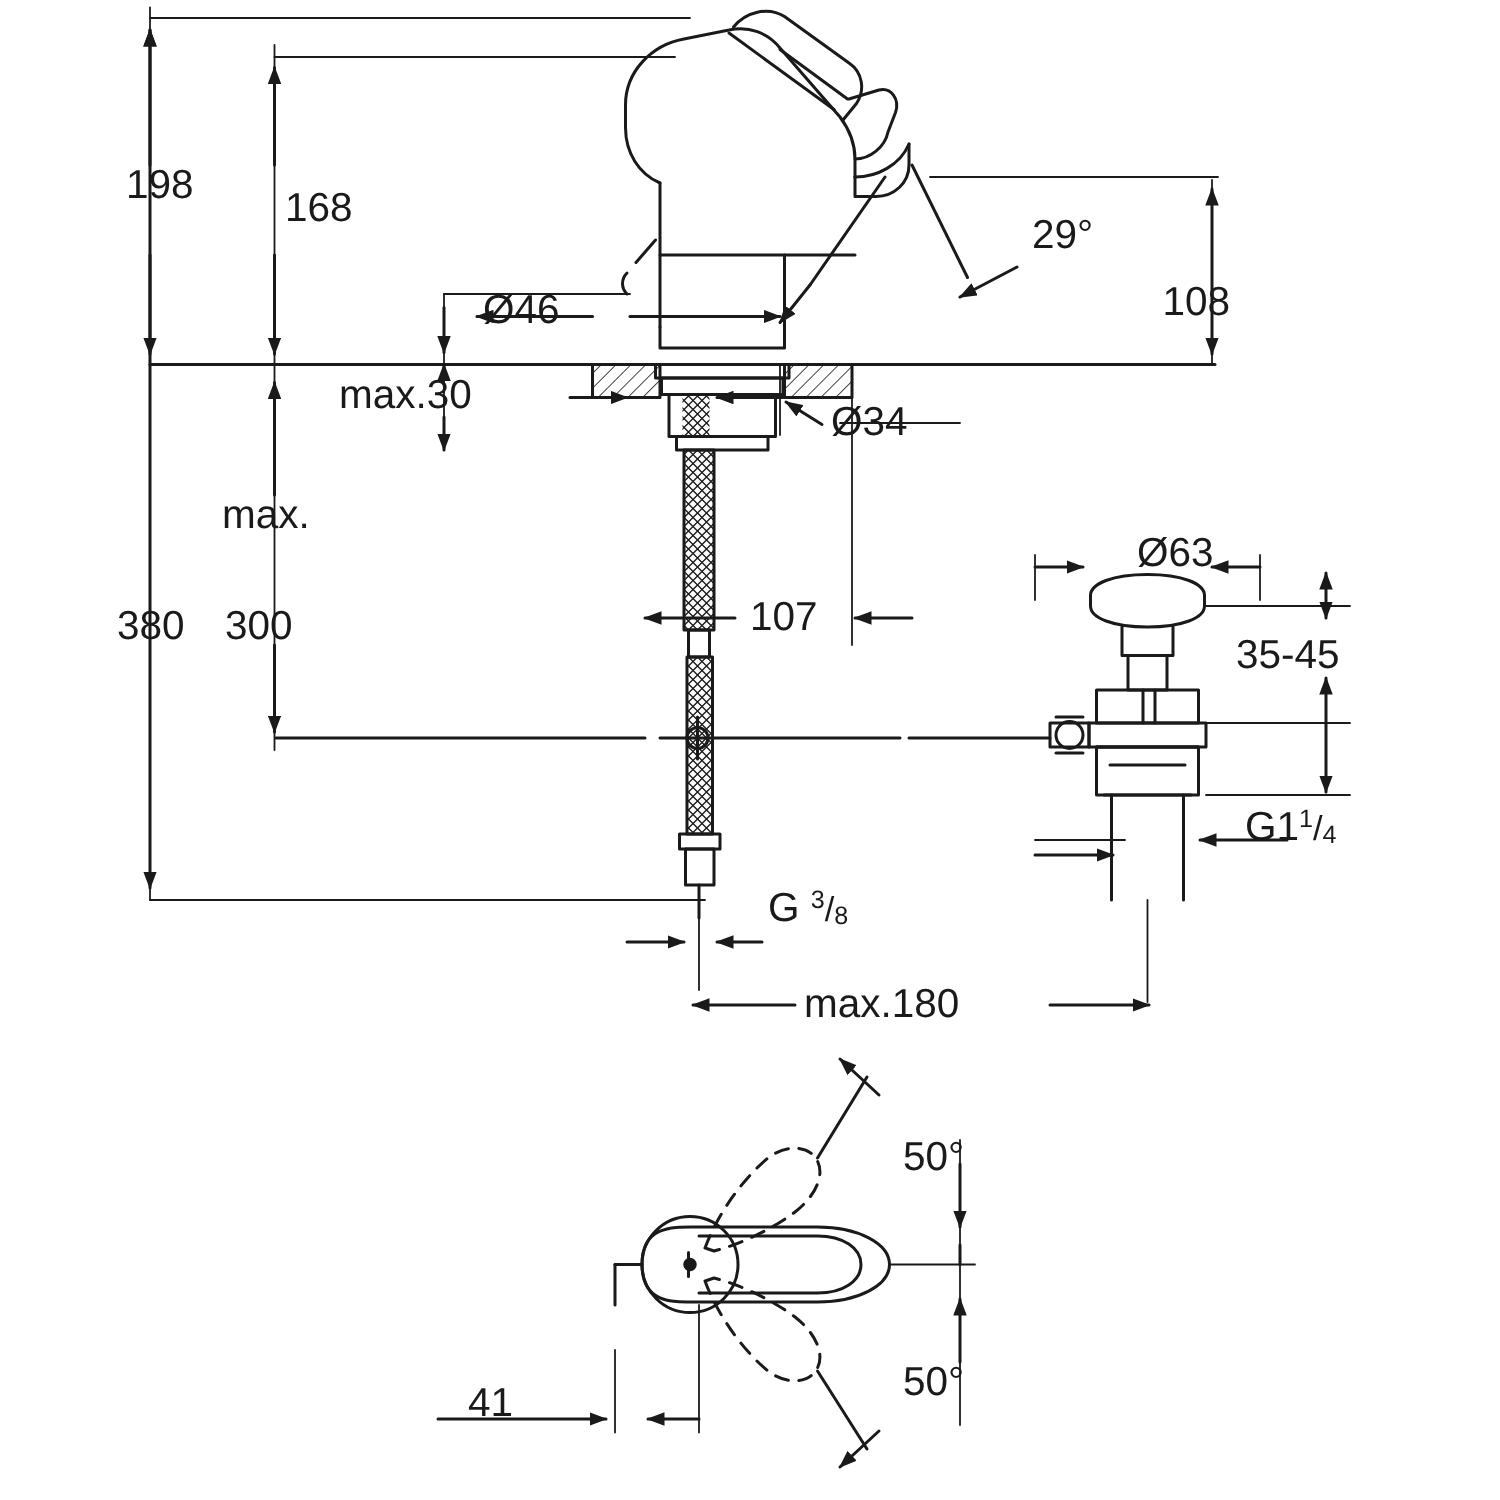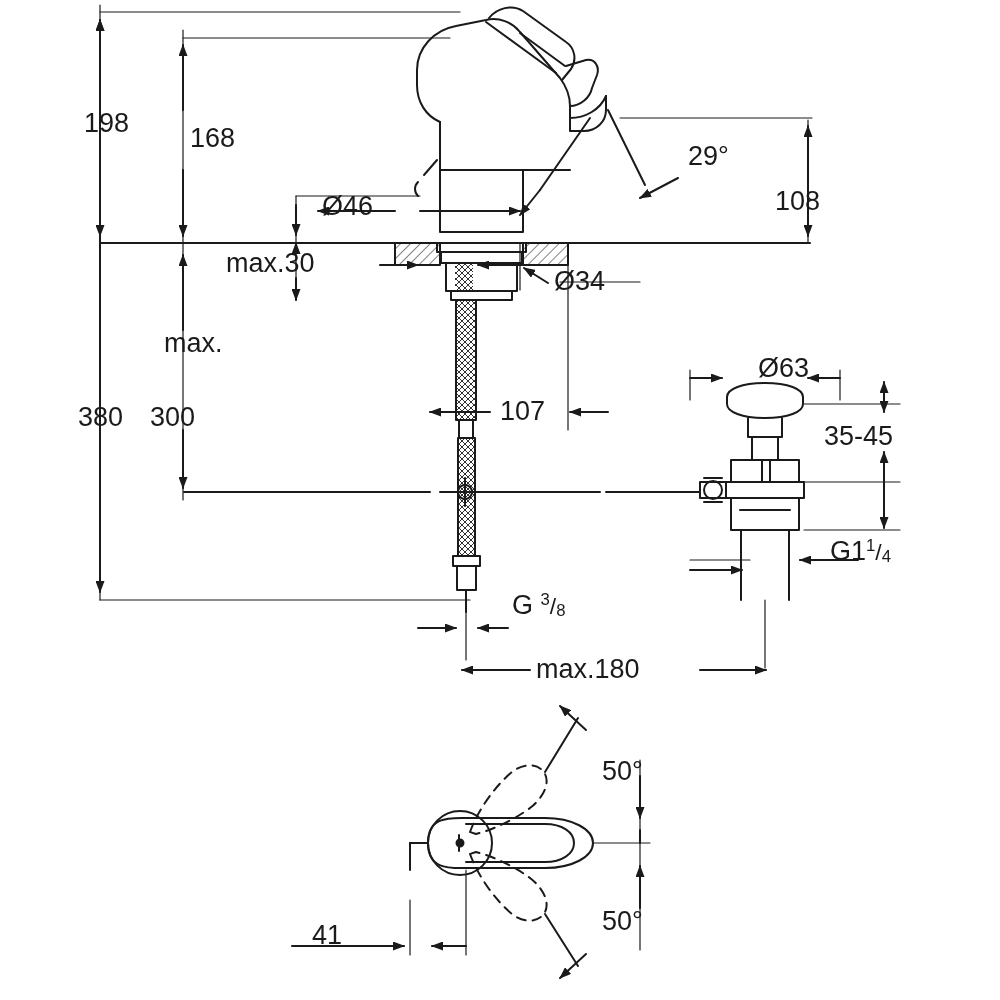--- a/index.html
+++ b/index.html
@@ -310,21 +310,21 @@
         <path d="M292,946 L404,946" marker-end="url(#arrEnd)"></path>
         <path d="M466,946 L432,946" marker-end="url(#arrEnd)"></path>
       </g>
 
     </g>
   </svg>
 
   <div class="dim-label" style="left:84px; top:110px;">198</div>
   <div class="dim-label" style="left:166px; top:125px;margin-left:24px;">168</div>
   <div class="dim-label" style="left:78px; top:404px;">380</div>
-  <div class="dim-label" style="left:148px; top:330px;margin-left:16px;">max.</div>
+  <div class="dim-label" style="left:148px; top:330px;">max.</div>
   <div class="dim-label" style="left:150px; top:404px;">300</div>
   <div class="dim-label" style="left:775px; top:165px;margin-top:23px;">108</div>
   <div class="dim-label" style="left:688px; top:143px;">29°</div>
   <div class="dim-label" style="left:322px; top:193px;">Ø46</div>
   <div class="dim-label" style="left:226px; top:250px;">max.30</div>
   <div class="dim-label" style="left:554px; top:268px;">Ø34</div>
   <div class="dim-label" style="left:500px; top:398px;">107</div>
   <div class="dim-label" style="left:758px; top:355px;">Ø63</div>
   <div class="dim-label" style="left:824px; top:423px;">35-45</div>
 

